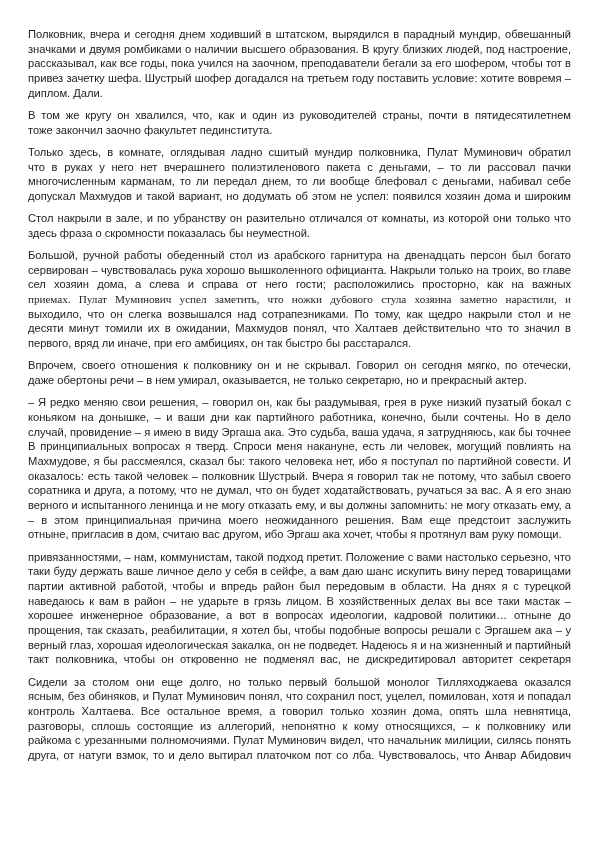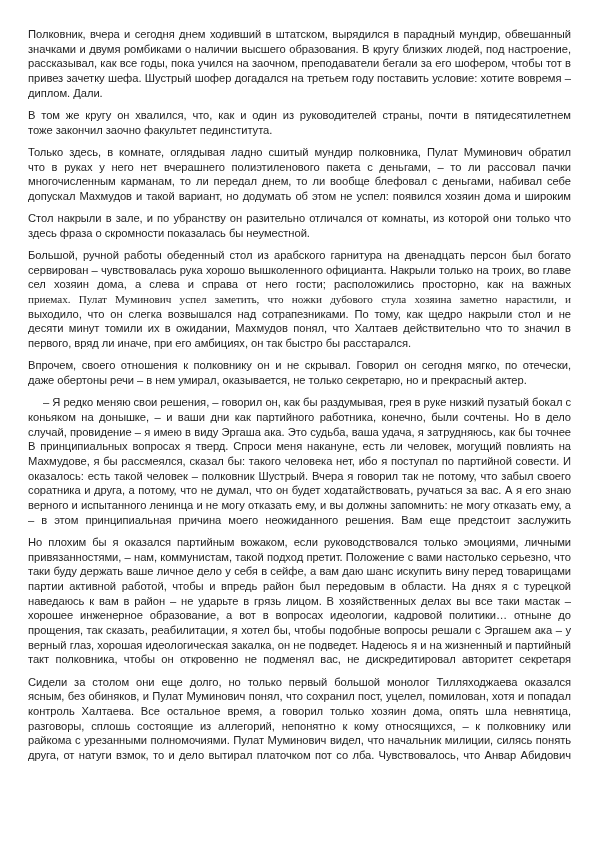--- a/index.html
+++ b/index.html
@@ -78,33 +78,33 @@
     <div class="line" style="white-space: normal;">десяти минут томили их в ожидании, Махмудов понял, что Халтаев действительно что то значил в судьбе</div>
     <div class="line last">первого, вряд ли иначе, при его амбициях, он так быстро бы расстарался.</div>
   </div>
 
   <div class="para">
     <div class="line" style="white-space: normal;">Впрочем, своего отношения к полковнику он и не скрывал. Говорил он сегодня мягко, по отечески, изменились</div>
     <div class="line last">даже обертоны речи – в нем умирал, оказывается, не только секретарю, но и прекрасный актер.</div>
   </div>
 
   <div class="para">
-    <div class="line" style="white-space: normal; margin-left: 15px;">– Я редко меняю свои решения, – говорил он, как бы раздумывая, грея в руке низкий пузатый бокал с</div>
+    <div class="line" style="white-space: normal;">– Я редко меняю свои решения, – говорил он, как бы раздумывая, грея в руке низкий пузатый бокал с</div>
     <div class="line" style="white-space: normal;">коньяком на донышке, – и ваши дни как партийного работника, конечно, были сочтены. Но в дело вмешался</div>
     <div class="line" style="white-space: normal;">случай, провидение – я имею в виду Эргаша ака. Это судьба, ваша удача, я затрудняюсь, как бы точнее назвать.</div>
     <div class="line" style="white-space: normal;">В принципиальных вопросах я тверд. Спроси меня накануне, есть ли человек, могущий повлиять на вопрос о</div>
     <div class="line" style="white-space: normal;">Махмудове, я бы рассмеялся, сказал бы: такого человека нет, ибо я поступал по партийной совести. И вот</div>
     <div class="line" style="white-space: normal;">оказалось: есть такой человек – полковник Шустрый. Вчера я говорил так не потому, что забыл своего</div>
     <div class="line" style="white-space: normal;">соратника и друга, а потому, что не думал, что он будет ходатайствовать, ручаться за вас. А я его знаю как</div>
     <div class="line" style="white-space: normal;">верного и испытанного ленинца и не могу отказать ему, и вы должны запомнить: не могу отказать ему, а не вам</div>
     <div class="line" style="white-space: normal;">– в этом принципиальная причина моего неожиданного решения. Вам еще предстоит заслужить доверие, хотя</div>
+    <div class="line last">отныне, пригласив в дом, считаю вас другом, ибо Эргаш ака хочет, чтобы я протянул вам руку помощи.</div>
   </div>
 
   <div class="para">
-    <div class="line" style="white-space: normal;">Но плохим бы я оказался партийным вожаком, если руководствовался только эмоциями, личными</div>
     <div class="line" style="white-space: normal;">привязанностями, – нам, коммунистам, такой подход претит. Положение с вами настолько серьезно, что все</div>
     <div class="line" style="white-space: normal;">таки буду держать ваше личное дело у себя в сейфе, а вам даю шанс искупить вину перед товарищами по</div>
     <div class="line" style="white-space: normal;">партии активной работой, чтобы и впредь район был передовым в области. На днях я с турецкой делегацией</div>
     <div class="line" style="white-space: normal;">наведаюсь к вам в район – не ударьте в грязь лицом. В хозяйственных делах вы все таки мастак – чувствуется</div>
     <div class="line" style="white-space: normal;">хорошее инженерное образование, а вот в вопросах идеологии, кадровой политики… отныне до полного</div>
     <div class="line" style="white-space: normal;">прощения, так сказать, реабилитации, я хотел бы, чтобы подобные вопросы решали с Эргашем ака – у него</div>
     <div class="line" style="white-space: normal;">верный глаз, хорошая идеологическая закалка, он не подведет. Надеюсь я и на жизненный и партийный опыт,</div>
     <div class="line" style="white-space: normal;">такт полковника, чтобы он откровенно не подменял вас, не дискредитировал авторитет секретаря райкома в</div>
   </div>
 

